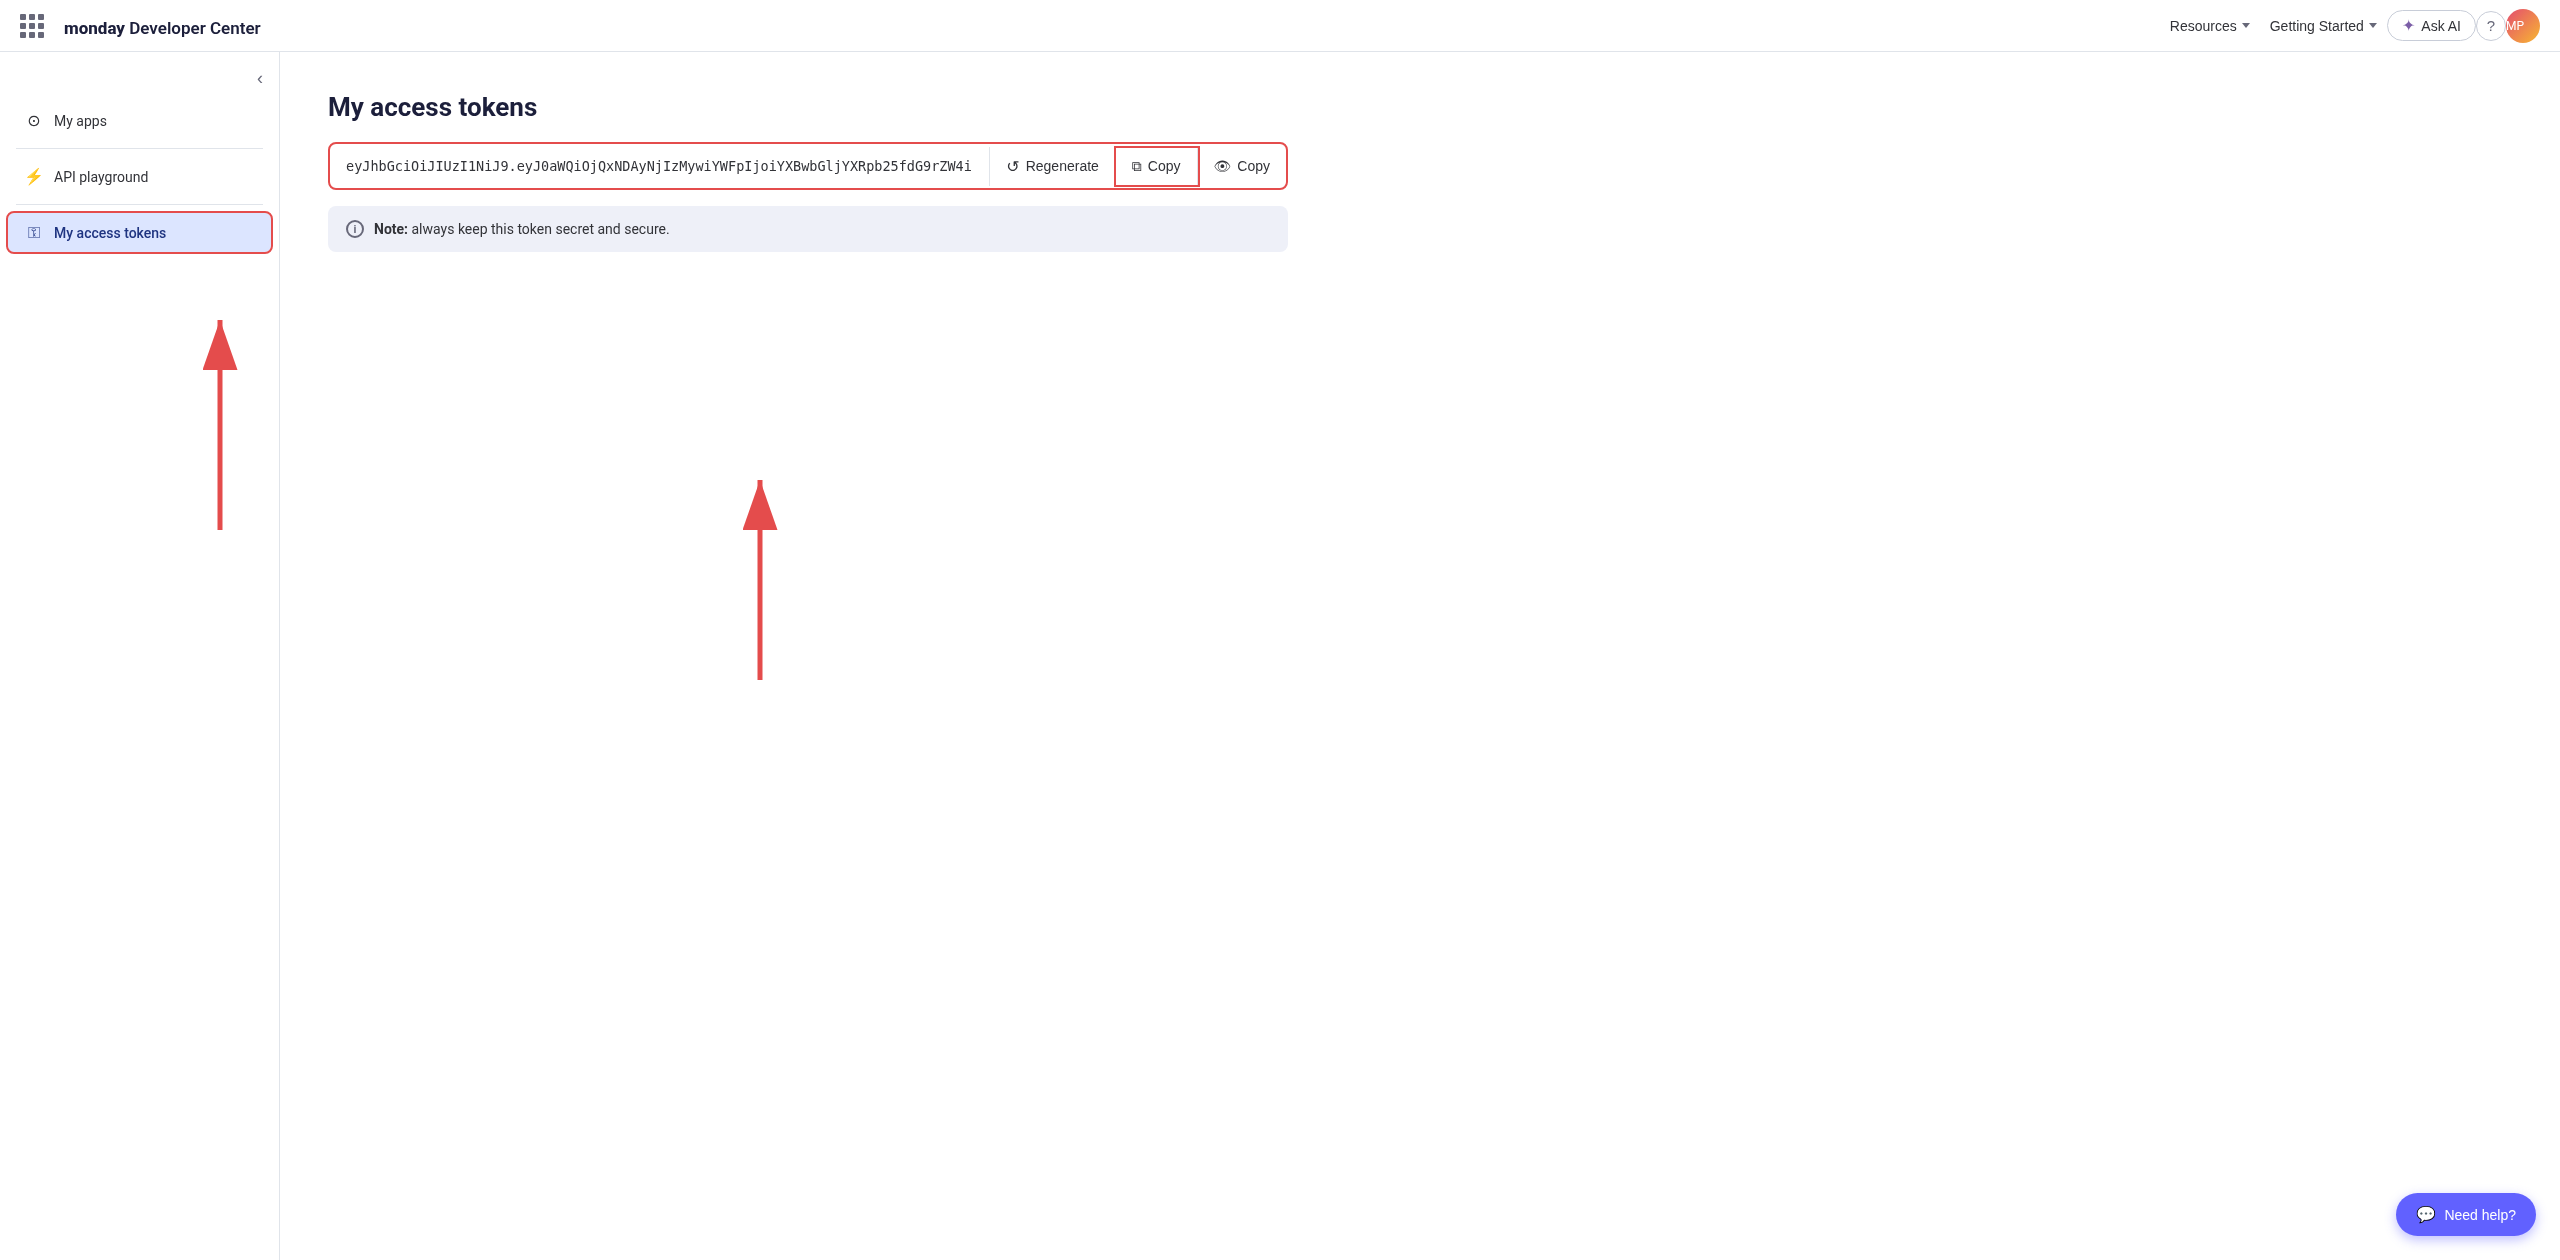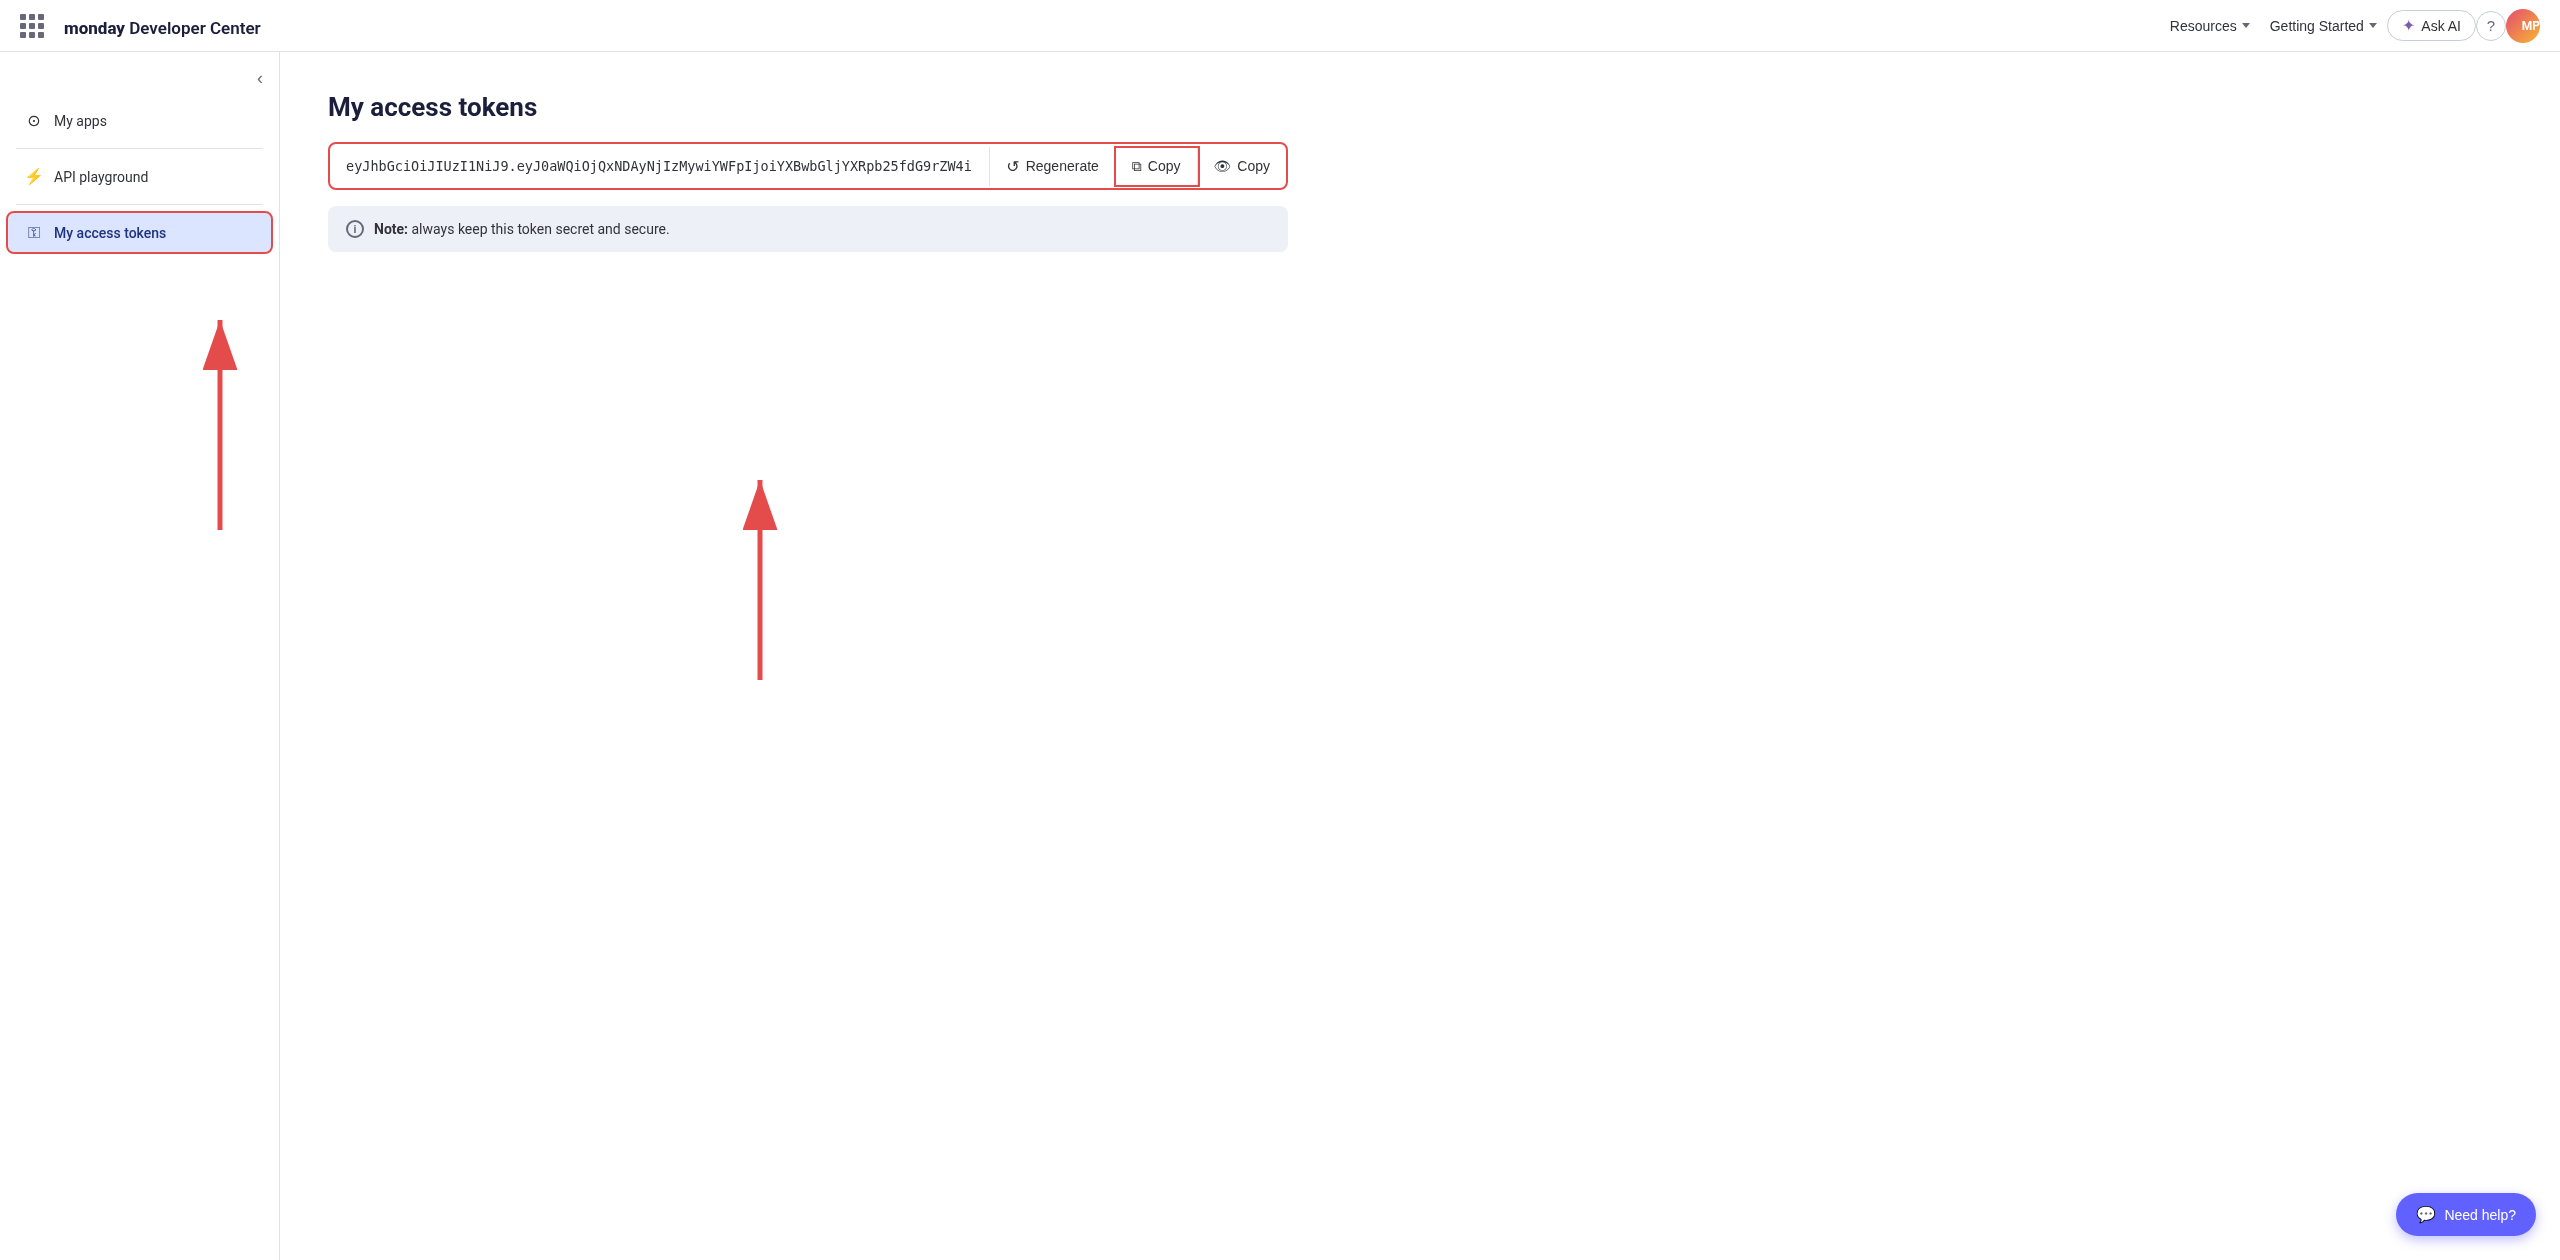--- a/index.html
+++ b/index.html
@@ -83,22 +83,22 @@
       background: none;
       cursor: pointer;
       font-size: 15px;
       color: #676879;
       display: flex; align-items: center; justify-content: center;
     }
     .avatar {
       width: 34px; height: 34px;
       border-radius: 50%;
       background: linear-gradient(135deg, #e44c70, #f7b731);
-      display: flex; align-items: center; justify-content: flex-end;
-      font-size: 12px; font-weight: 700; color: #fff;
+      display: flex; align-items: center; justify-content: flex-start;
+      font-size: 12px; font-weight: 400; color: #fff;
       cursor: pointer;
     }
 
     
     .layout {
       display: flex;
       flex: 1;
       overflow: hidden;
     }
 

